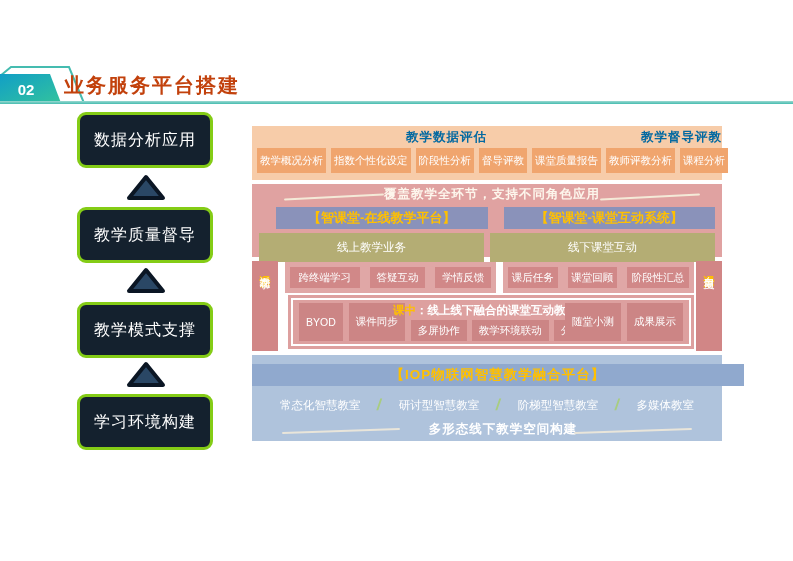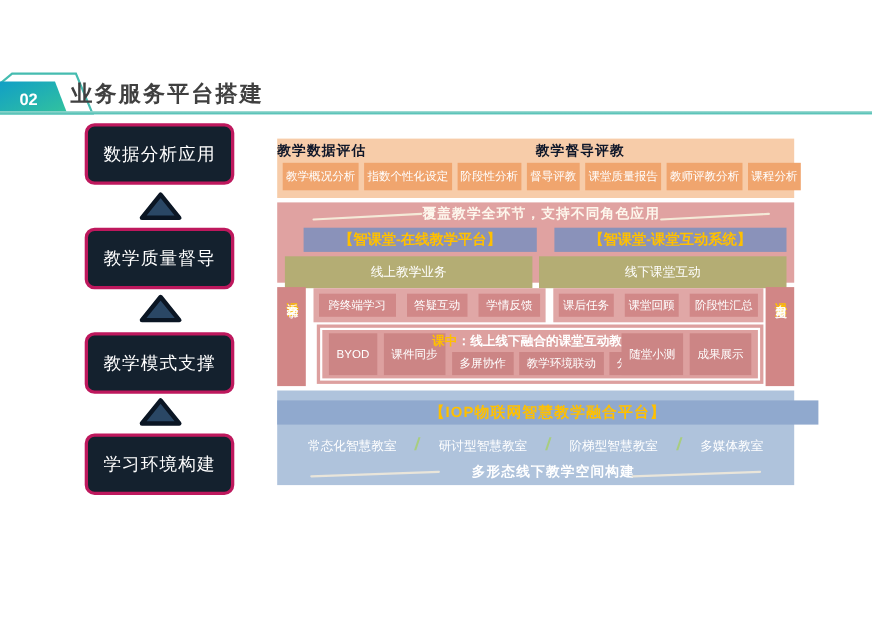--- a/index.html
+++ b/index.html
@@ -3,37 +3,37 @@
 <meta charset="utf-8">
 <style>
   html,body{margin:0;padding:0;background:#e9e9e9;}
   .slide{
     position:relative;width:793px;height:561px;background:#ffffff;
     font-family:"Liberation Sans","DejaVu Sans",sans-serif;overflow:hidden;
   }
   
   .badge-svg{position:absolute;left:0;top:64px;}
   .page-title{position:absolute;left:64px;top:72px;font-size:20px;font-weight:bold;
-    color:#404040;letter-spacing:2px;white-space:nowrap;}
+    color:#c2410c;letter-spacing:2px;white-space:nowrap;}
   .header-line{position:absolute;left:0;top:101px;width:793px;height:3px;
     background:linear-gradient(#9ad8d0,#45bcb0);}
   
   .flow-box{position:absolute;left:77px;width:136px;height:56px;background:#14212e;
-    border:3px solid #be185d;border-radius:9px;box-sizing:border-box;
+    border:3px solid #84cc16;border-radius:9px;box-sizing:border-box;
     display:flex;align-items:center;justify-content:center;color:#fff;
     font-size:16px;letter-spacing:1px;white-space:nowrap;}
   .flow-arrow{position:absolute;left:125px;width:42px;height:27px;}
   
   .sec{position:absolute;left:252px;width:470px;box-sizing:border-box;}
   .chip{display:flex;align-items:center;justify-content:center;color:#fff;
     white-space:nowrap;box-sizing:border-box;}
   
   .sec-eval{top:126px;height:54px;background:#f7cca9;}
   .eval-heads{display:flex;height:22px;align-items:center;}
-  .eval-heads span{flex:1;text-align:left;color:#0f172a;font-weight:bold;font-size:12.5px;letter-spacing:1px;}
+  .eval-heads span{flex:1;text-align:right;color:#0369a1;font-weight:bold;font-size:12.5px;letter-spacing:1px;}
   .eval-items{display:flex;gap:5px;padding:0 5px;height:25px;}
   .eval-items .chip{background:#f0a56e;font-size:10.5px;padding:0 3px;}
   
   .sec-plat{top:184px;height:73px;background:#e0a2a1;}
   .plat-title{position:relative;height:21px;display:flex;align-items:center;justify-content:center;
     color:#fdf6ec;font-weight:bold;font-size:12.5px;letter-spacing:1px;margin-left:10px;}
   .plat-title::before,.plat-title::after{content:"";position:absolute;top:12px;height:2px;width:100px;
     background:#f4ead8;border-radius:2px;}
   .plat-title::before{left:22px;transform:rotate(-3deg);}
   .plat-title::after{right:22px;transform:rotate(-3deg);}

